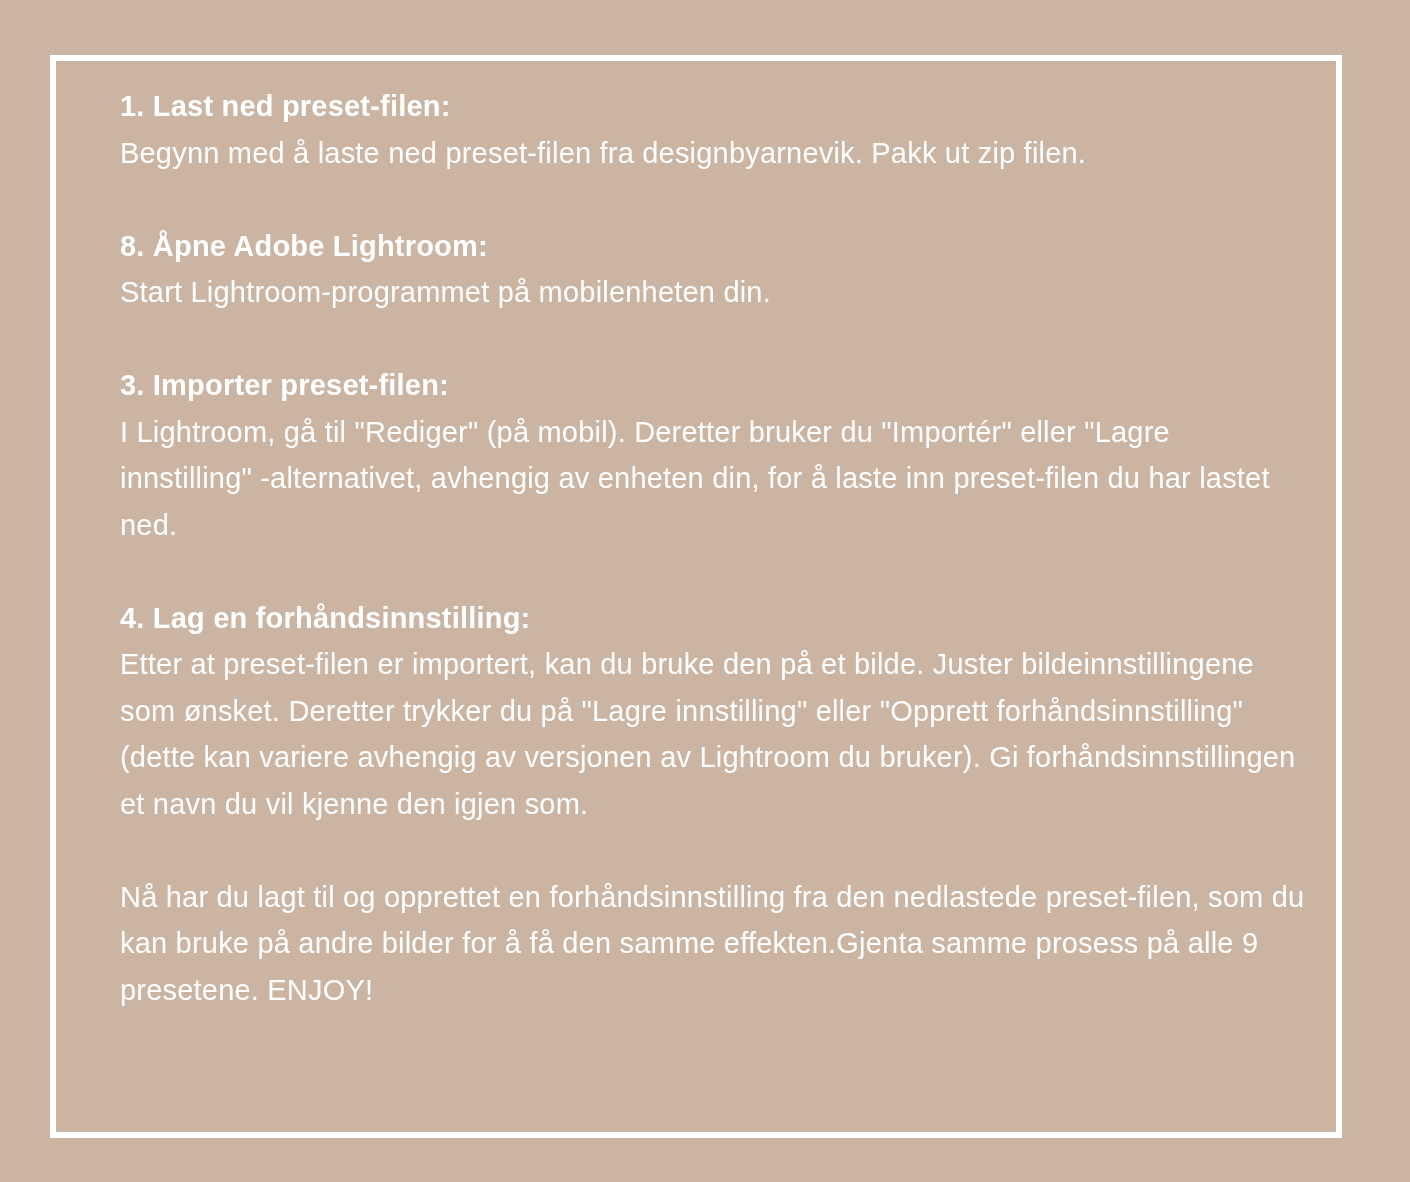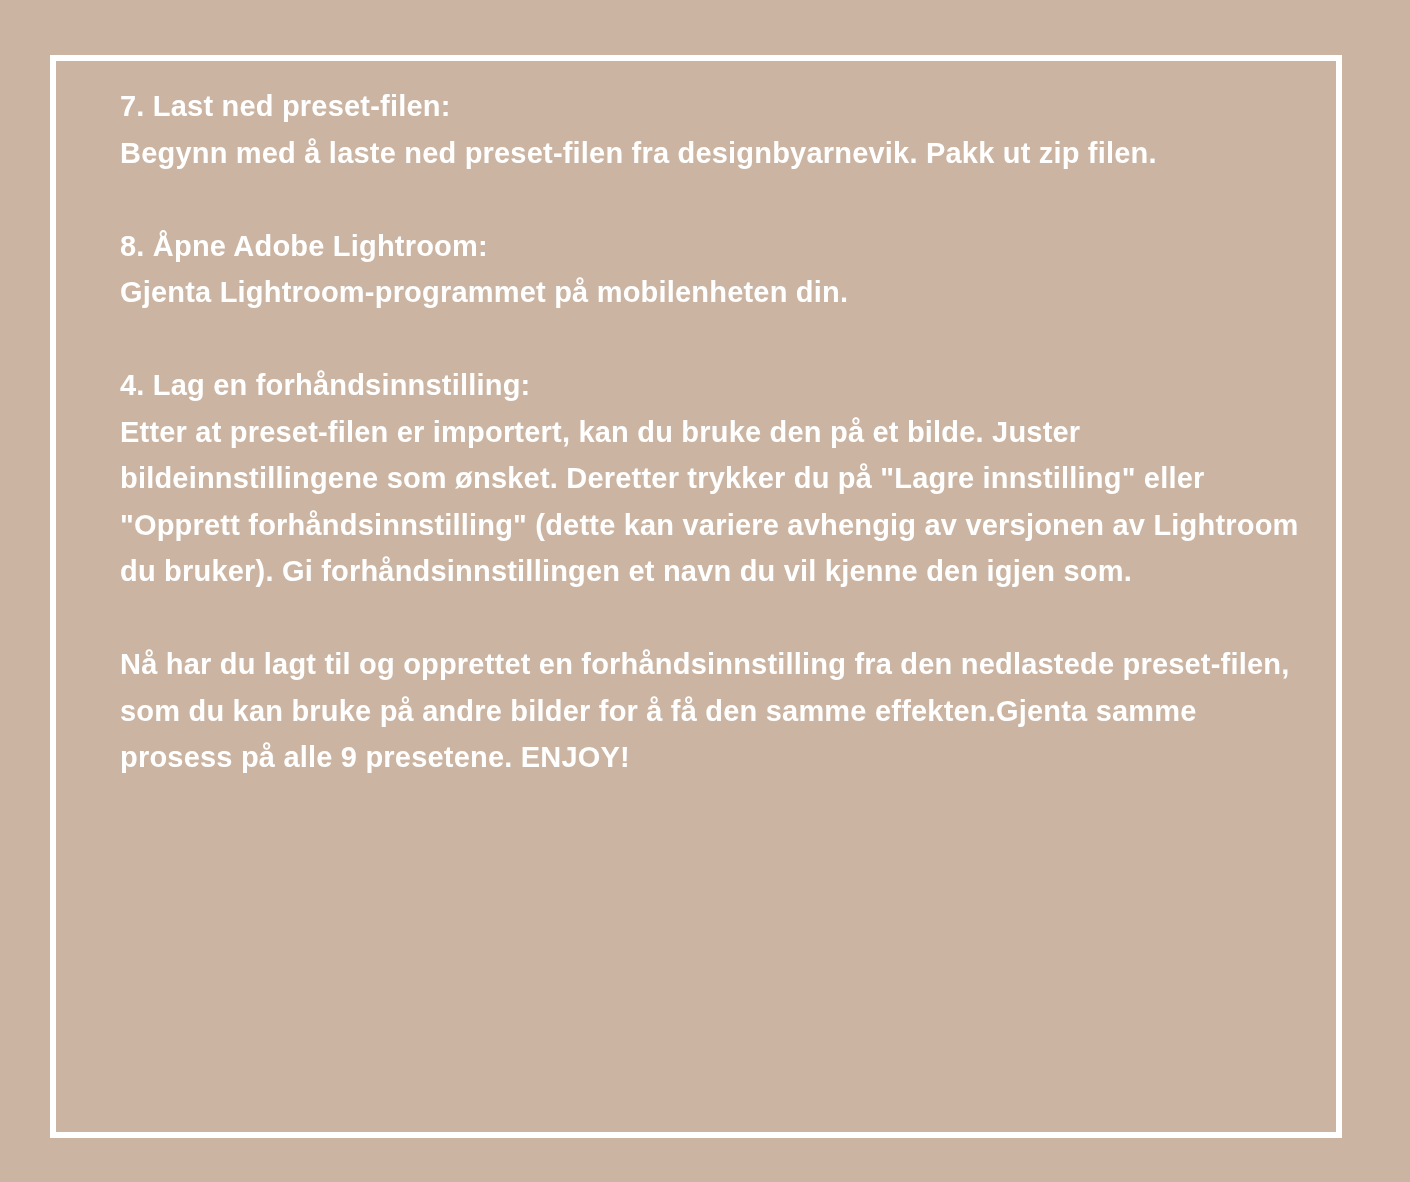--- a/index.html
+++ b/index.html
@@ -37,42 +37,46 @@
     margin: 0 0 46.5px 0;
   }
   .section h2 {
     margin: 0;
     font-size: 29px;
     line-height: 46.5px;
     font-weight: 700;
   }
   .section p, .closing {
     margin: 0;
-    font-weight: 700;
+    font-weight: 400;
   }
   .closing {
     margin: 0;
   }
 </style>
 </head>
 <body>
 
 <div class="frame">
   <div class="content">
 
     <div class="section">
-      <h2>7. Last ned preset-filen:</h2>
+      <h2>1. Last ned preset-filen:</h2>
       <p>Begynn med å laste ned preset-filen fra designbyarnevik. Pakk ut zip filen.</p>
     </div>
 
     <div class="section">
       <h2>8. Åpne Adobe Lightroom:</h2>
-      <p>Gjenta Lightroom-programmet på mobilenheten din.</p>
+      <p>Start Lightroom-programmet på mobilenheten din.</p>
     </div>
 
+    <div class="section">
+      <h2>3. Importer preset-filen:</h2>
+      <p>I Lightroom, gå til "Rediger" (på mobil). Deretter bruker du "Importér" eller "Lagre innstilling" -alternativet, avhengig av enheten din, for å laste inn preset-filen du har lastet ned.</p>
+    </div>
 
     <div class="section">
       <h2>4. Lag en forhåndsinnstilling:</h2>
       <p>Etter at preset-filen er importert, kan du bruke den på et bilde. Juster bildeinnstillingene som ønsket. Deretter trykker du på "Lagre innstilling" eller "Opprett forhåndsinnstilling" (dette kan variere avhengig av versjonen av Lightroom du bruker). Gi forhåndsinnstillingen et navn du vil kjenne den igjen som.</p>
     </div>
 
     <p class="closing">Nå har du lagt til og opprettet en forhåndsinnstilling fra den nedlastede preset-filen, som du kan bruke på andre bilder for å få den samme effekten.Gjenta samme prosess på alle 9 presetene. ENJOY!</p>
 
   </div>
 </div>

